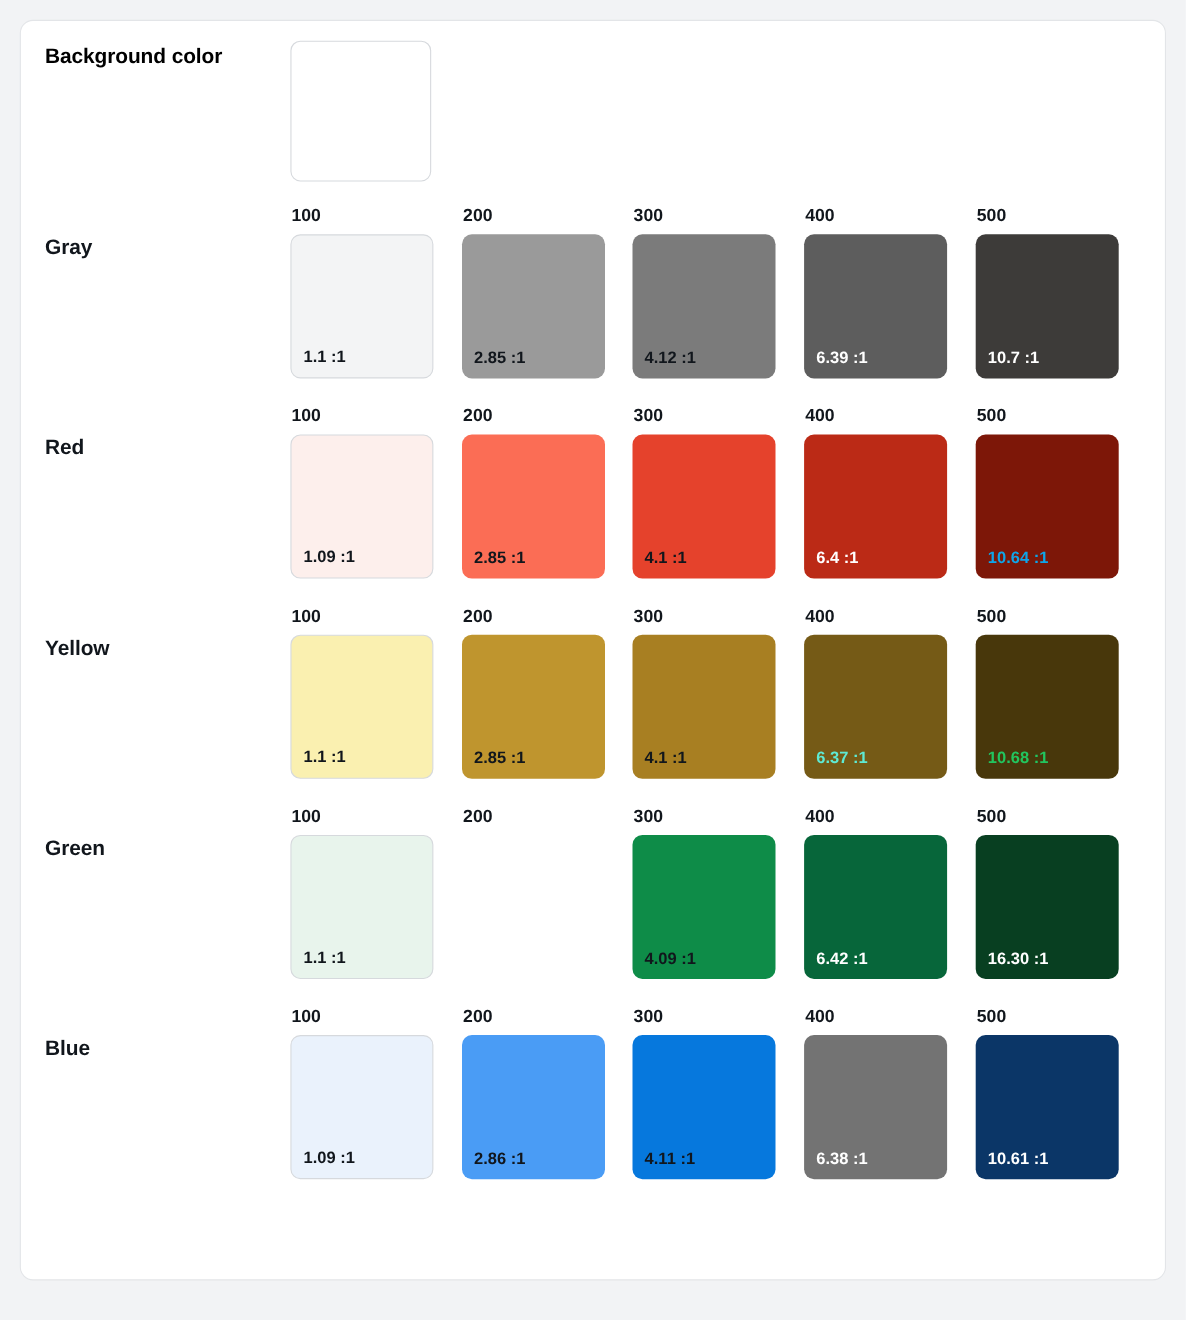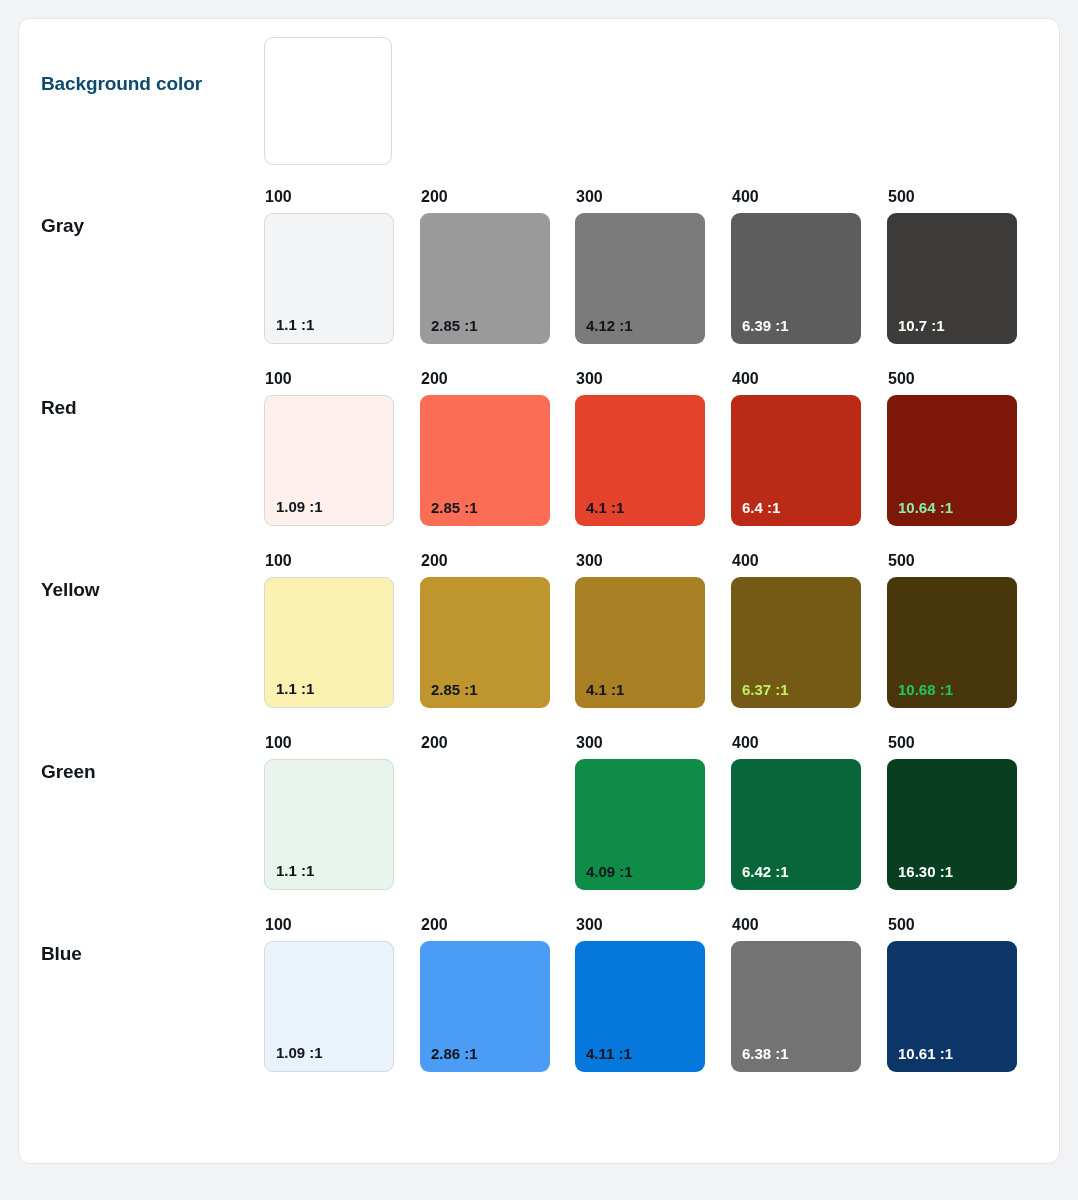--- a/index.html
+++ b/index.html
@@ -35,24 +35,23 @@
     top: 0;
     width: 100%;
     height: 170px;
   }
   .bg-label {
     position: absolute;
     left: 22px;
     top: 22px;
     font-size: 19px;
     font-weight: bold;
-    color: #0c4a6e;
+    color: #000000;
     letter-spacing: -0.1px;
     white-space: nowrap;
-    margin-top: 32px;
   }
   .bg-swatch {
     position: absolute;
     left: 245px;
     top: 18px;
     width: 128px;
     height: 128px;
     background: #ffffff;
     border: 1px solid #d6d9dd;
     border-radius: 9px;
@@ -191,21 +190,21 @@
           </div>
           <div class="swatch-cell" style="left: 467px;">
             <div class="shade-label">400</div>
             <div class="swatch-box" style="background: rgb(187, 42, 22);">
               <div class="ratio-label" style="color: rgb(255, 255, 255);">6.4 :1</div>
             </div>
           </div>
           <div class="swatch-cell" style="left: 623px;">
             <div class="shade-label">500</div>
             <div class="swatch-box" style="background: rgb(125, 23, 8);">
-              <div class="ratio-label" style="color: #86efac;">10.64 :1</div>
+              <div class="ratio-label" style="color: #0ea5e9;">10.64 :1</div>
             </div>
           </div>
         </div>
       </div>
       <div class="color-row" style="top: 534px;">
         <div class="row-label">Yellow</div>
         <div class="swatch-strip">
           <div class="swatch-cell" style="left: 0px;">
             <div class="shade-label">100</div>
             <div class="swatch-box bordered" style="background: rgb(250, 240, 176);">
@@ -220,21 +219,21 @@
           </div>
           <div class="swatch-cell" style="left: 311px;">
             <div class="shade-label">300</div>
             <div class="swatch-box" style="background: rgb(168, 127, 34);">
               <div class="ratio-label" style="color: rgb(17, 22, 28);">4.1 :1</div>
             </div>
           </div>
           <div class="swatch-cell" style="left: 467px;">
             <div class="shade-label">400</div>
             <div class="swatch-box" style="background: rgb(117, 90, 22);">
-              <div class="ratio-label" style="color: #bef264; margin-top: 28px;">6.37 :1</div>
+              <div class="ratio-label" style="color: #5eead4; margin-top: 28px;">6.37 :1</div>
             </div>
           </div>
           <div class="swatch-cell" style="left: 623px;">
             <div class="shade-label">500</div>
             <div class="swatch-box" style="background: rgb(72, 55, 11);">
               <div class="ratio-label" style="color: #22c55e;">10.68 :1</div>
             </div>
           </div>
         </div>
       </div>

